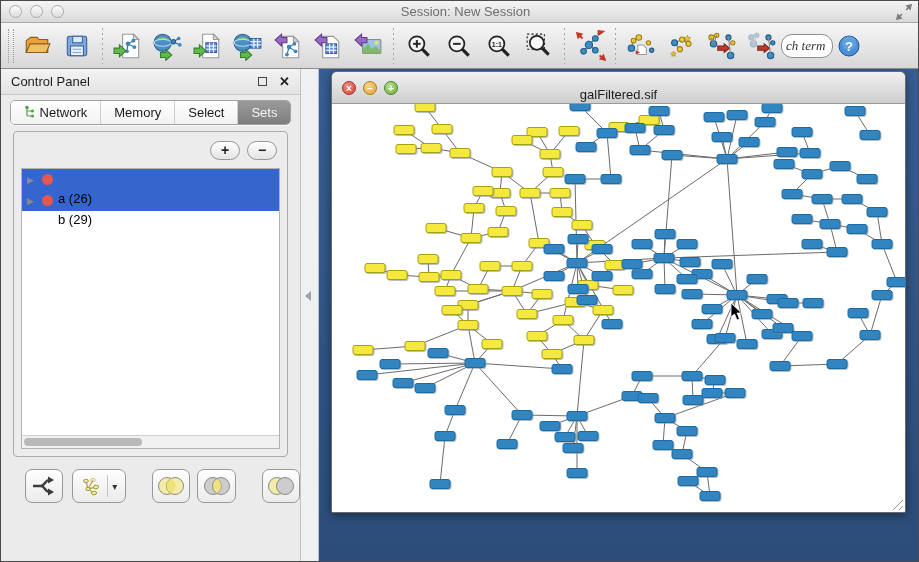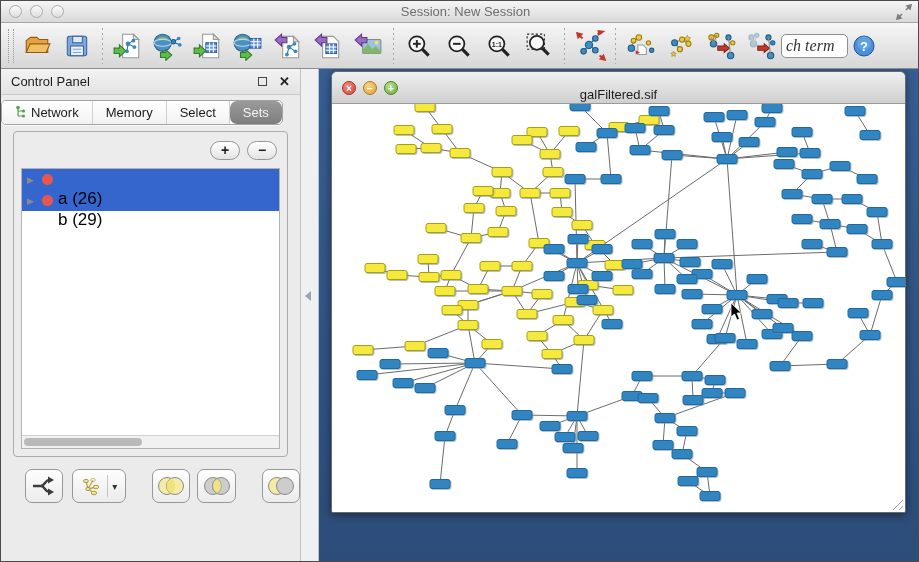--- a/index.html
+++ b/index.html
@@ -12,47 +12,47 @@
   .tl-group { position:absolute; left:8px; top:4px; display:flex; gap:8px; }
   .tl { width:13px; height:13px; border-radius:50%; border:1px solid #ababab; background:linear-gradient(#fbfbfb,#dedede); }
   .win-title { width:100%; text-align:center; color:#6e6e6e; font-size:13px;padding-left:12px; }
   .fs-icon { position:absolute; right:6px; top:3px; width:16px; height:16px; }
 
   
   .toolbar { height:46px; flex:0 0 46px; background:linear-gradient(#f6f6f6,#d7d7d7); border-bottom:1px solid #8d8d8d; display:flex; align-items:center; padding:0 4px; }
   .grip { width:6px; height:34px; margin:0 3px; border-left:1px dotted #999; border-right:1px dotted #999; }
   .tbtn { width:40px; height:40px; display:flex; align-items:center; justify-content:center; border-radius:4px; }
   .tsep { width:1px; height:36px; margin:0 5px; background-image:repeating-linear-gradient(#a6a6a6 0 2px, transparent 2px 5px); }
-  .search-box { width:67px; height:24px; border:1px solid #8f8f8f; border-radius:5px; background:#fff; font-style:italic; font-family:"Liberation Serif", serif; font-size:16px; color:#333; padding:0 4px; }
+  .search-box { width:52px; height:24px; border:1px solid #8f8f8f; border-radius:11px; background:#fff; font-style:italic; font-family:"Liberation Serif", serif; font-size:13px; color:#333; padding:0 4px; }
   .tbtn svg, .fbtn svg { display:block; }
 
   
   .main { flex:1 1 auto; display:flex; min-height:0; }
 
   
   .cpanel { width:300px; flex:0 0 300px; background:#ebebeb; display:flex; flex-direction:column; border-right:1px solid #c2c2c2; }
   .cp-header { height:26px; flex:0 0 26px; background:linear-gradient(#f3f3f3,#e3e3e3); border-bottom:1px solid #c9c9c9; display:flex; align-items:center; padding:7px 10px; }
   .cp-title { flex:1; color:#1c1c1c; }
   .float-box { width:9px; height:9px; border:1.5px solid #444; margin-right:12px; }
   .cp-close { font-weight:bold; color:#222; font-size:13px; line-height:1; }
-  .tabs-row { height:34px; display:flex; align-items:center; }
+  .tabs-row { height:34px; display:flex; justify-content:center; align-items:center; }
   .tabs { display:flex; border:1px solid #a2a2a2; border-radius:5px; overflow:hidden; background:#fff; box-shadow:0 1px 0 rgba(255,255,255,.7); }
   .tab { padding:4px 13px; font-size:13px; color:#1a1a1a; display:flex; align-items:center; gap:5px; border-right:1px solid #cfcfcf; background:linear-gradient(#ffffff,#f2f2f2); }
   .tab:last-child { border-right:none; }
-  .tab.active { background:linear-gradient(#9a9a9a,#7e7e7e); color:#f4f4f4;border-radius:7px; }
+  .tab.active { background:linear-gradient(#9a9a9a,#7e7e7e); color:#f4f4f4; }
   .sets-box { margin:2px 12px 0 12px; border:1px solid #ababab; border-radius:4px; background:#ececec; height:326px; display:flex; flex-direction:column; }
   .pm-row { display:flex; justify-content:flex-end; gap:7px; padding:9px 10px 4px 10px; }
   .pm-btn { width:30px; height:19px; border:1px solid #979797; border-radius:10px; background:linear-gradient(#ffffff,#e4e4e4); font-weight:bold; font-size:14px; line-height:16px; text-align:center; color:#222; }
   .list-wrap { flex:1; margin:4px 7px 7px 7px; border:1px solid #b2b2b2; background:#fff; display:flex; flex-direction:column; overflow:hidden; }
   .list-rows { flex:1; }
   .set-row { height:21px; display:flex; align-items:center; gap:5px; padding-left:5px; }
   .set-row.sel { background:#3566CE; }
   .set-row .tri { color:#8a8a8a; font-size:9px; width:10px; }
   .set-row .dot { width:11px; height:11px; border-radius:50%; background:#E8574D; }
-  .set-row .lbl { color:#000; font-size:17px;margin-top:38px; }
+  .set-row .lbl { color:#000; font-size:13px;margin-top:38px; }
   .hscroll { height:13px; flex:0 0 13px; background:#f1f1f1; border-top:1px solid #d0d0d0; position:relative; }
   .hthumb { position:absolute; left:2px; top:2px; height:8px; width:118px; border-radius:4px; background:#b9b9b9; }
   .cp-footer { display:flex; align-items:center; padding:12px 0 0 24px; }
   .fbtn { height:34px; border:1px solid #989898; border-radius:7px; background:linear-gradient(#fefefe,#ebebeb); display:flex; align-items:center; justify-content:center; }
   .fb-split { width:44px; }
   .fb-layout { width:62px; margin-left:9px; gap:4px; }
   .fb-venn { width:44px; }
   .v1 { margin-left:26px; } .v2 { margin-left:7px; } .v3 { margin-left:26px; }
   .caret { color:#333; font-size:10px; }
   .fb-divider { width:1px; height:22px; background:#c4c4c4; }

